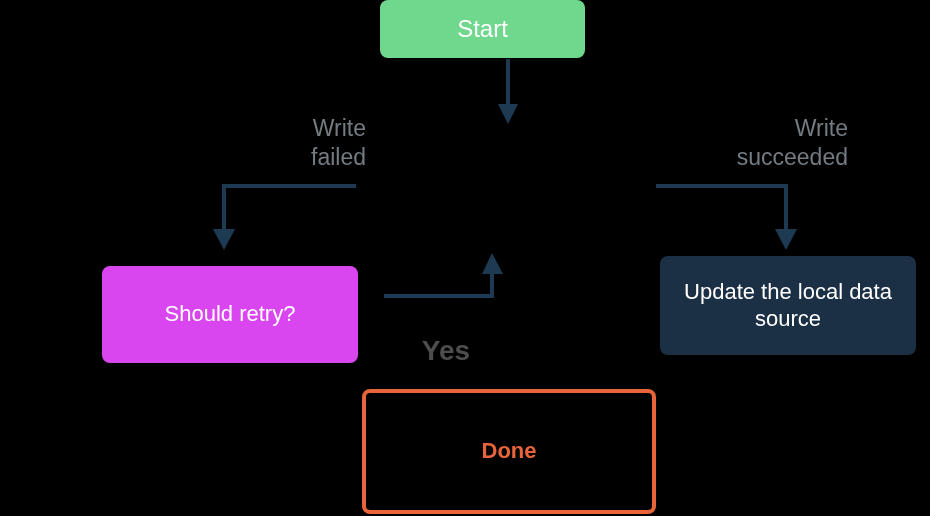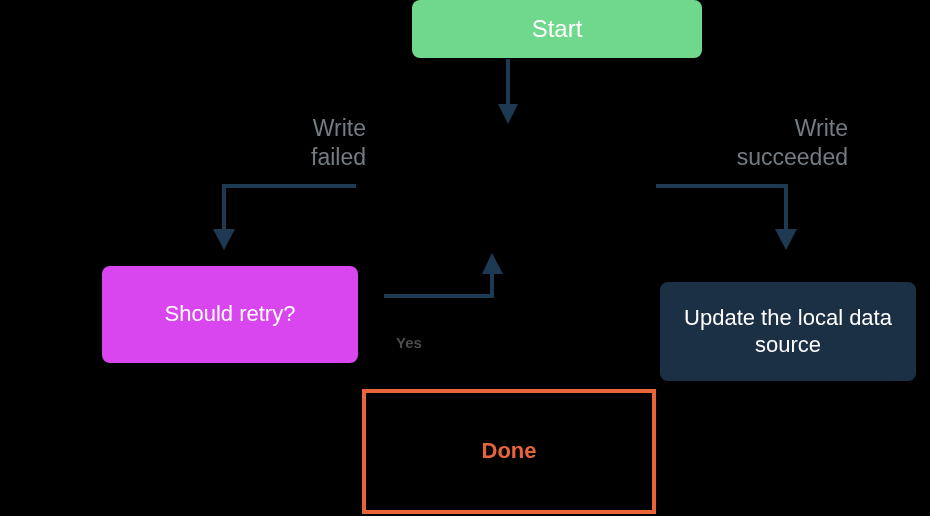--- a/index.html
+++ b/index.html
@@ -24,30 +24,29 @@
     align-items: center;
     justify-content: center;
     text-align: center;
     border-radius: 8px;
     line-height: 1.22;
   }
 
   .node-start {
     left: 380px;
     top: 0px;
-    width: 290px;
+    width: 205px;
     height: 58px;
     background: #6FD88C;
     color: #FFFFFF;
     font-size: 24px;
     border-bottom-left-radius: 8px;
     border-bottom-right-radius: 8px;
     border-top-left-radius: 8px;
     border-top-right-radius: 8px;
-    margin-left: 32px;
   }
 
   .node-enqueue {
     left: 378px;
     top: 138px;
     width: 258px;
     height: 100px;
     background: #1B2F45;
     color: #FFFFFF;
     font-size: 22px;
@@ -60,39 +59,39 @@
     width: 256px;
     height: 97px;
     background: #d946ef;
     color: #FFFFFF;
     font-size: 22px;
     padding: 0 14px;
   }
 
   .node-update {
     left: 660px;
-    top: 282px;
+    top: 256px;
     width: 256px;
     height: 99px;
     background: #1B2F45;
     color: #FFFFFF;
     font-size: 22px;
     padding: 0 12px;
   }
 
   .node-done {
     left: 362px;
     top: 389px;
     width: 294px;
     height: 125px;
     background: transparent;
     border: 4px solid #E8653C;
     color: #E8653C;
     font-size: 22px;
-    border-radius: 0px;
+    border-radius: 8px;
     font-weight: 700;
   }
 
   
   .edge-label {
     position: absolute;
     text-align: right;
     line-height: 1.28;
     white-space: pre-line;
   }
@@ -111,23 +110,23 @@
     width: 186px;
     color: #737C82;
     font-size: 23px;
   }
 
   .label-yes {
     left: 396px;
     top: 333px;
     width: 100px;
     color: #4D4D4D;
-    font-size: 15px;
+    font-size: 28px;
     font-weight: 700;
-    text-align: left;
+    text-align: center;
   }
 
   .label-no {
     left: 82px;
     top: 443px;
     width: 80px;
     color: #4D4D4D;
     font-size: 23px;
     font-weight: 700;
     text-align: center;

